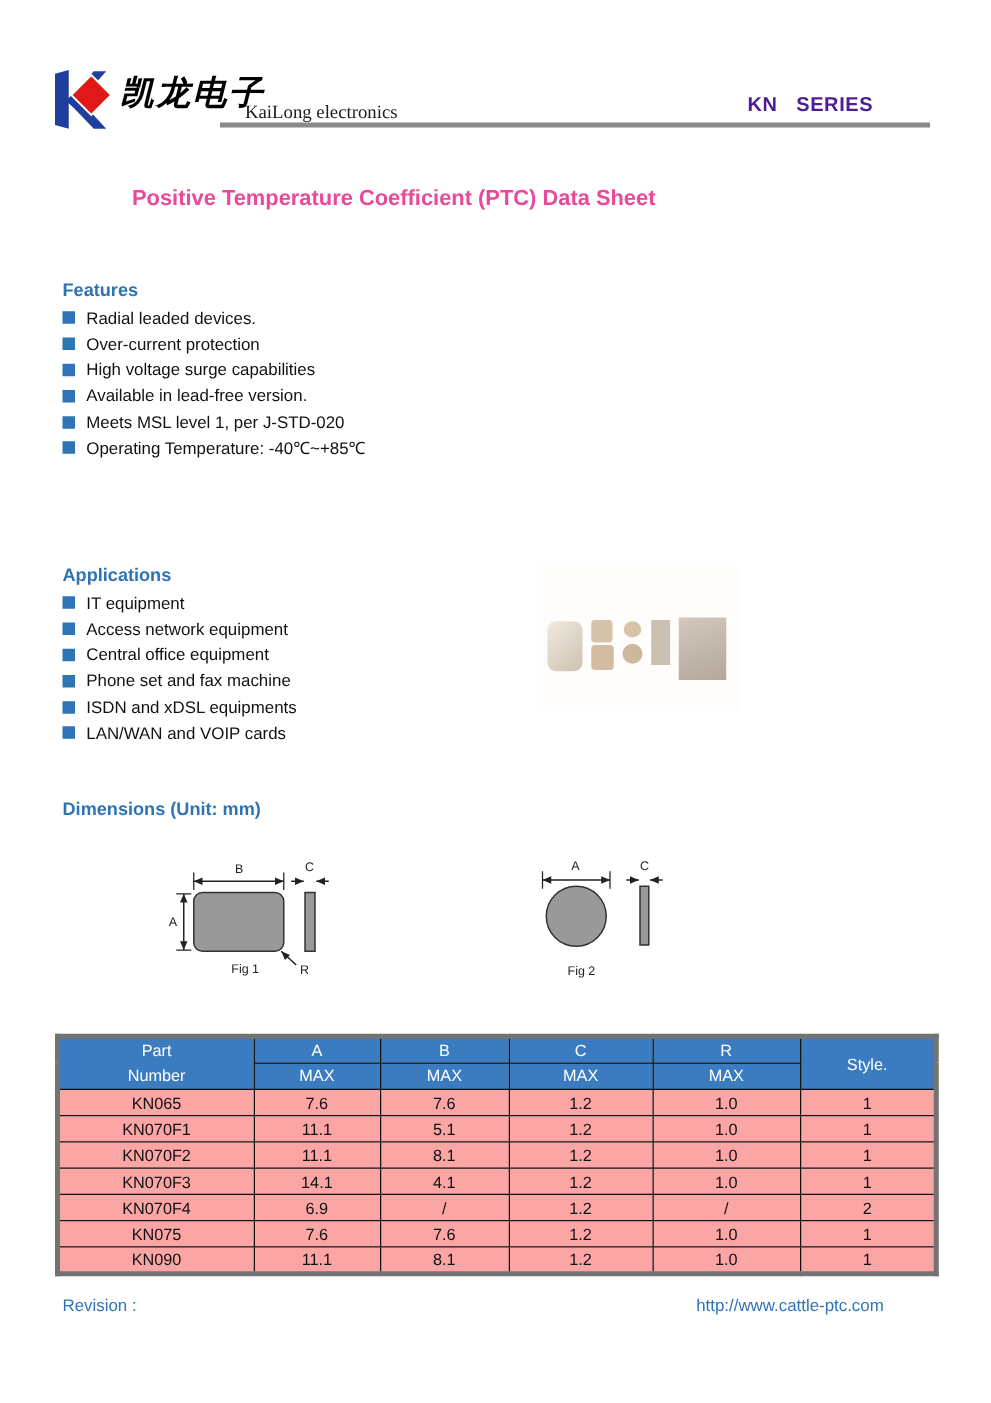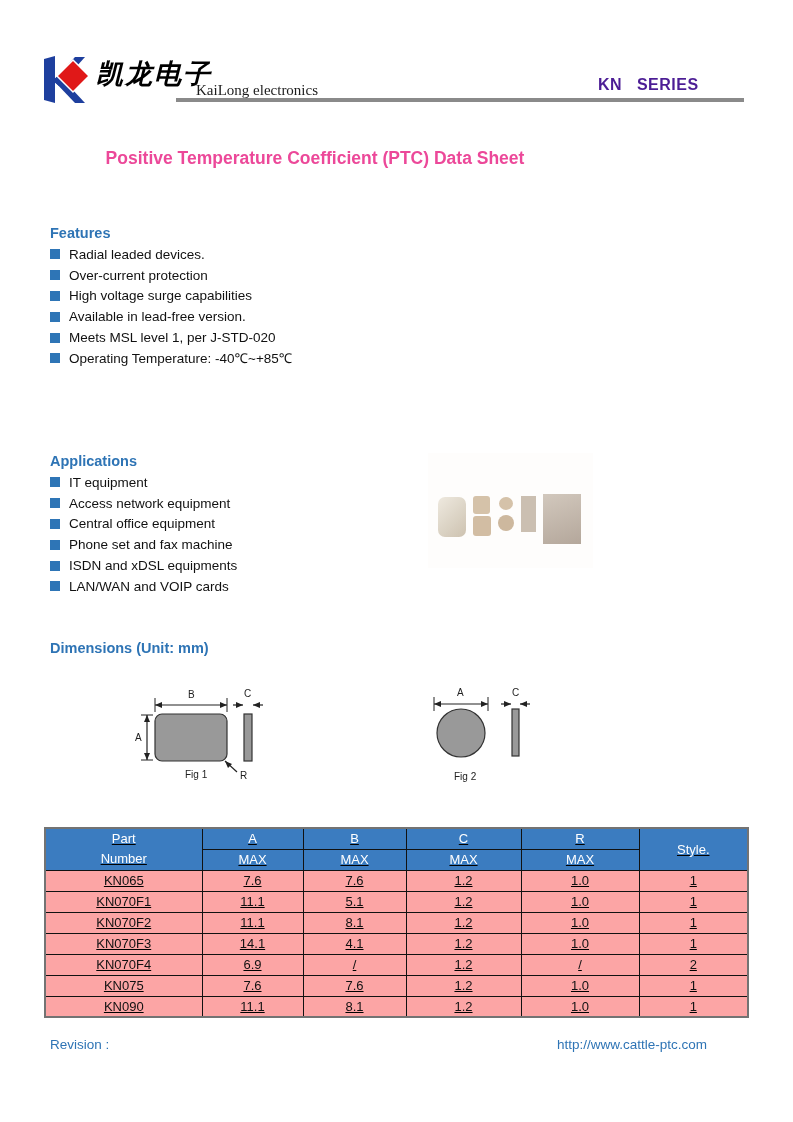--- a/index.html
+++ b/index.html
@@ -57,21 +57,21 @@
   
   .fig1 { position:absolute; left:130px; top:685px; }
   .fig2 { position:absolute; left:424px; top:685px; }
   
   table.dims {
     position:absolute; left:44px; top:827px; width:703px;
     border-collapse:collapse; table-layout:fixed;
     font-size:13px; text-align:center;
   }
   table.dims th, table.dims td { border:1px solid #111; padding:0; }
-  table.dims { border:2px solid #737373;text-decoration:underline; }
+  table.dims { border:4px solid #737373; }
   table.dims thead th { background:#3b7cc0; color:#fff; font-weight:normal; height:21px; }
   table.dims thead .twoLine { line-height:20px; }
   table.dims tbody td { background:#fca5a5; height:21px; color:#111; }
   
   .footer {
     position:absolute; left:50px; top:1037px; width:657px;
     display:flex; justify-content:space-between; font-size:13.5px; color:#2e74b5;gap:43px;
   }
   .footer a { color:#2e74b5; text-decoration:none; }
 </style>

